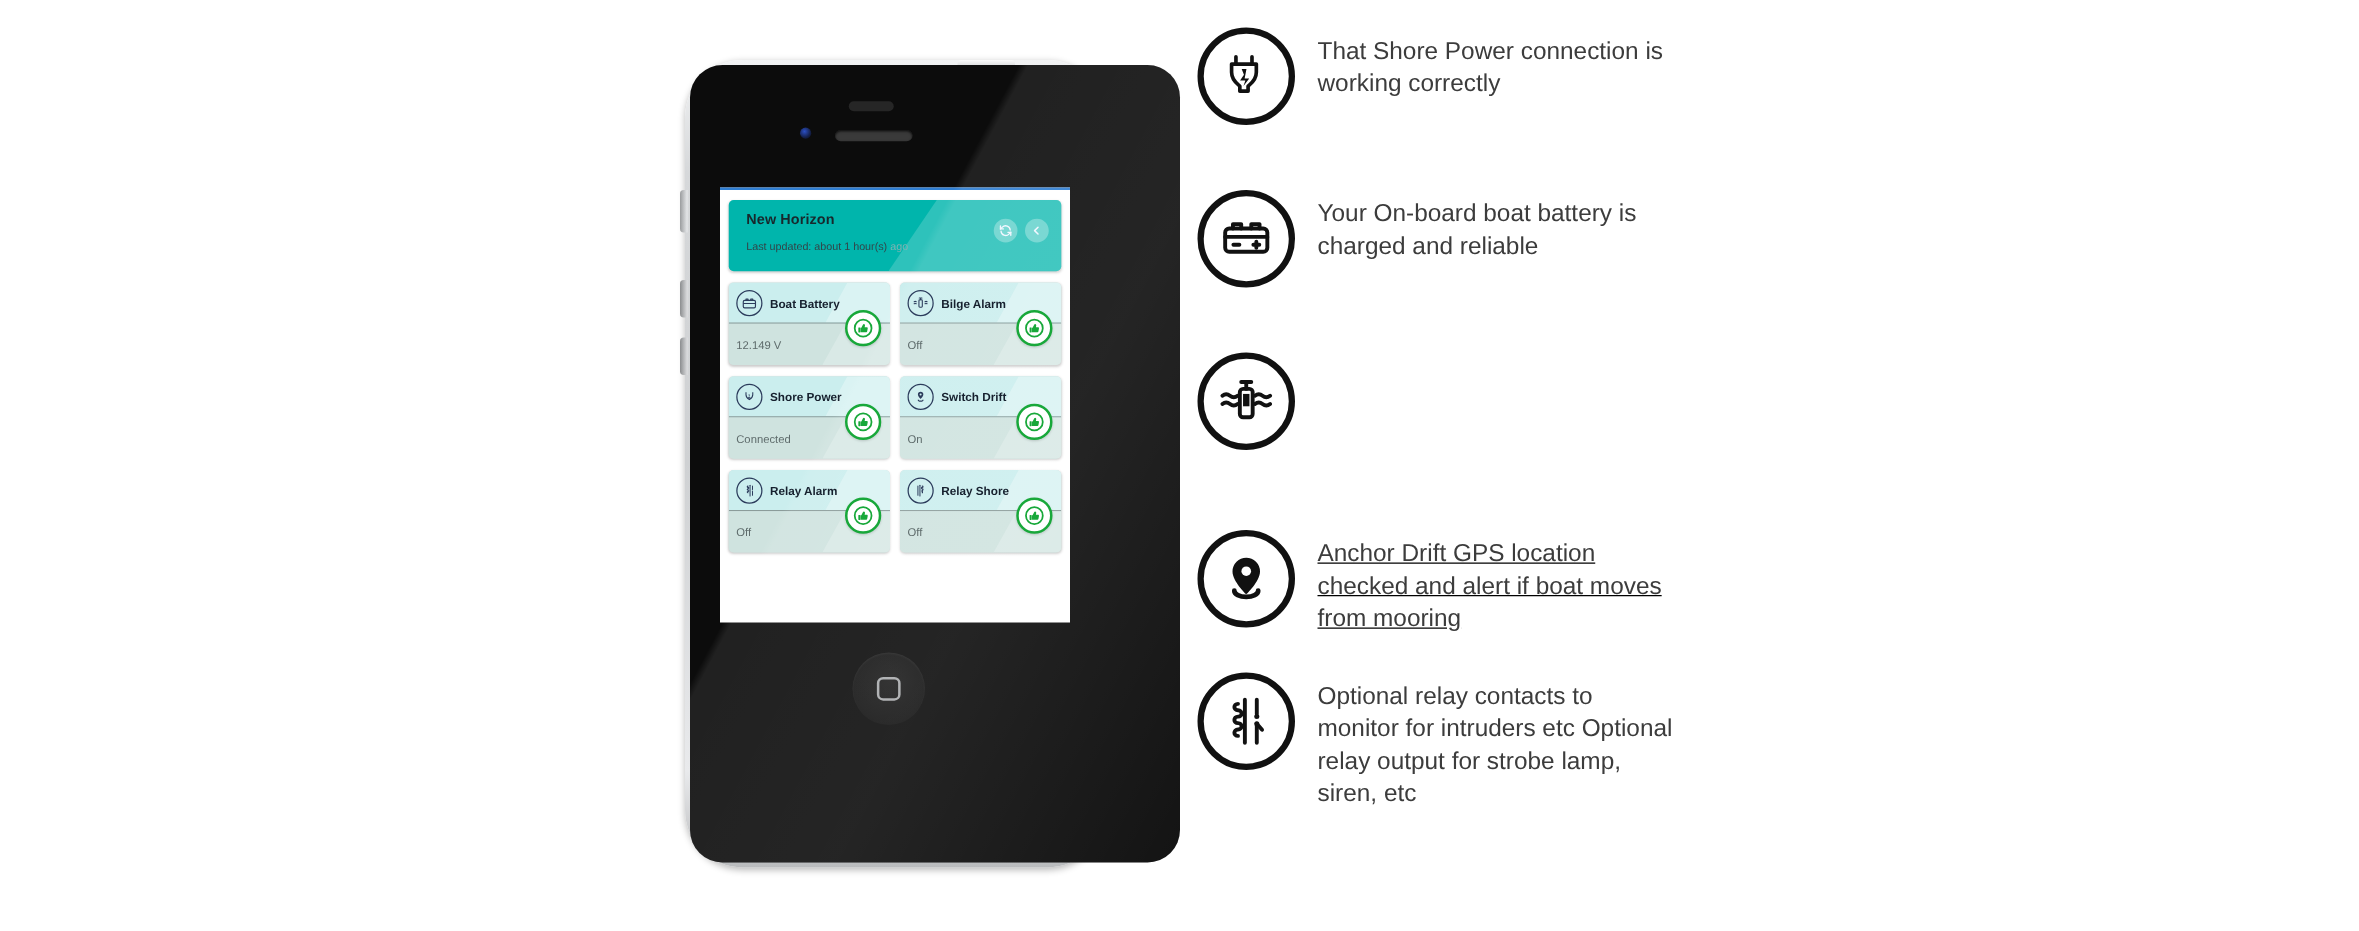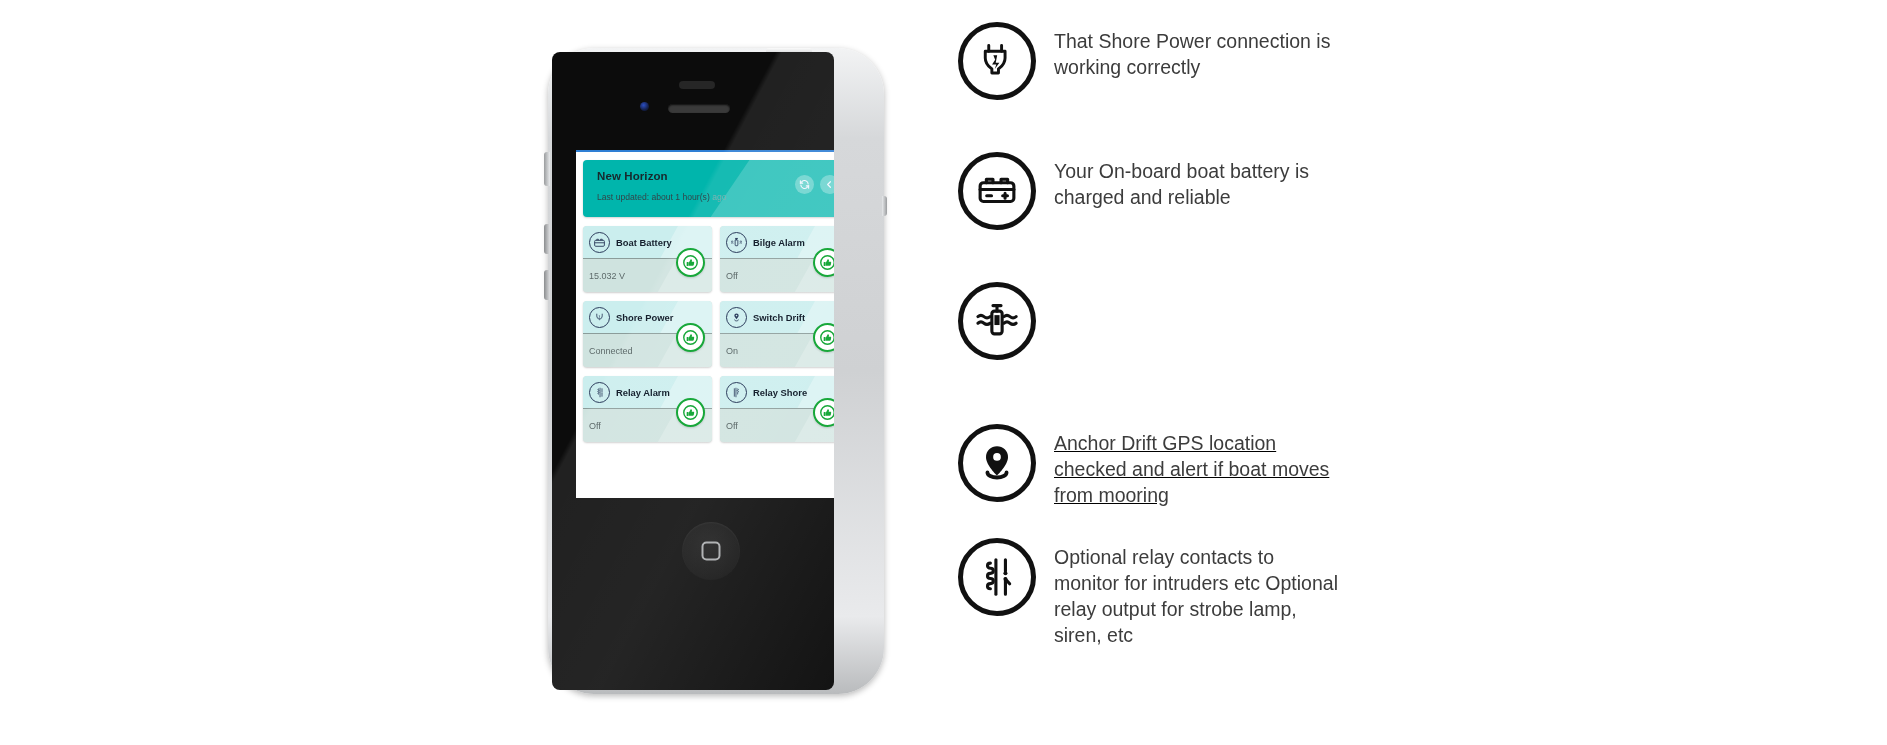--- a/index.html
+++ b/index.html
@@ -34,23 +34,23 @@
     width: 336px;
     height: 646px;
     border-radius: 46px;
     background: linear-gradient(180deg,#f2f3f4 0%,#d6d8da 14%,#cfd1d3 50%,#e9eaec 88%,#b9bbbd 100%);
     box-shadow: 0 2px 6px rgba(0,0,0,0.28);
   }
 
   .phone-body {
     position: absolute;
     left: 4px; top: 4px;
-    width: 282px;
+    width: 392px;
     height: 638px;
-    border-radius: 8px;
+    border-radius: 26px;
     background: #0c0c0c;
     overflow: hidden;
   }
 
   .phone-gloss {
     position: absolute;
     left: 0; top: 0;
     width: 100%; height: 100%;
     background: linear-gradient(118deg, rgba(255,255,255,0.0) 0%, rgba(255,255,255,0.0) 36%, rgba(255,255,255,0.085) 37%, rgba(255,255,255,0.10) 62%, rgba(255,255,255,0.03) 100%);
     pointer-events: none;
@@ -371,21 +371,21 @@
                   <span class="card-icon">
                     <svg viewBox="0 0 24 24" fill="none" stroke="#2c3c5c" stroke-width="1.7" stroke-linejoin="round">
                       <rect x="3" y="8" width="18" height="11" rx="2"></rect>
                       <path d="M7 8V6h3v2M14 8V6h3v2"></path>
                       <path d="M3 12.5h18"></path>
                     </svg>
                   </span>
                   <span class="card-label">Boat Battery</span>
                 </div>
                 <div class="card-bot">
-                  <span class="card-value">15.032 V</span>
+                  <span class="card-value">12.149 V</span>
                   <span class="thumb">
                     <svg viewBox="0 0 24 24" fill="none" stroke="#18a83a" stroke-width="2">
                       <circle cx="12" cy="12" r="9.5"></circle>
                       <path d="M9 11.5v5.2h6.2c.7 0 1.3-.5 1.4-1.2l.6-3.1c.1-.7-.4-1.3-1.1-1.3h-2.4l.4-2.1c.1-.8-.4-1.5-1.2-1.6-.4 0-.8.2-1 .6L10 11.5z" fill="#18a83a" stroke="none"></path>
                       <rect x="6.6" y="11.2" width="2.2" height="5.8" rx="0.5" fill="#18a83a" stroke="none"></rect>
                     </svg>
                   </span>
                 </div>
               </div>
 

